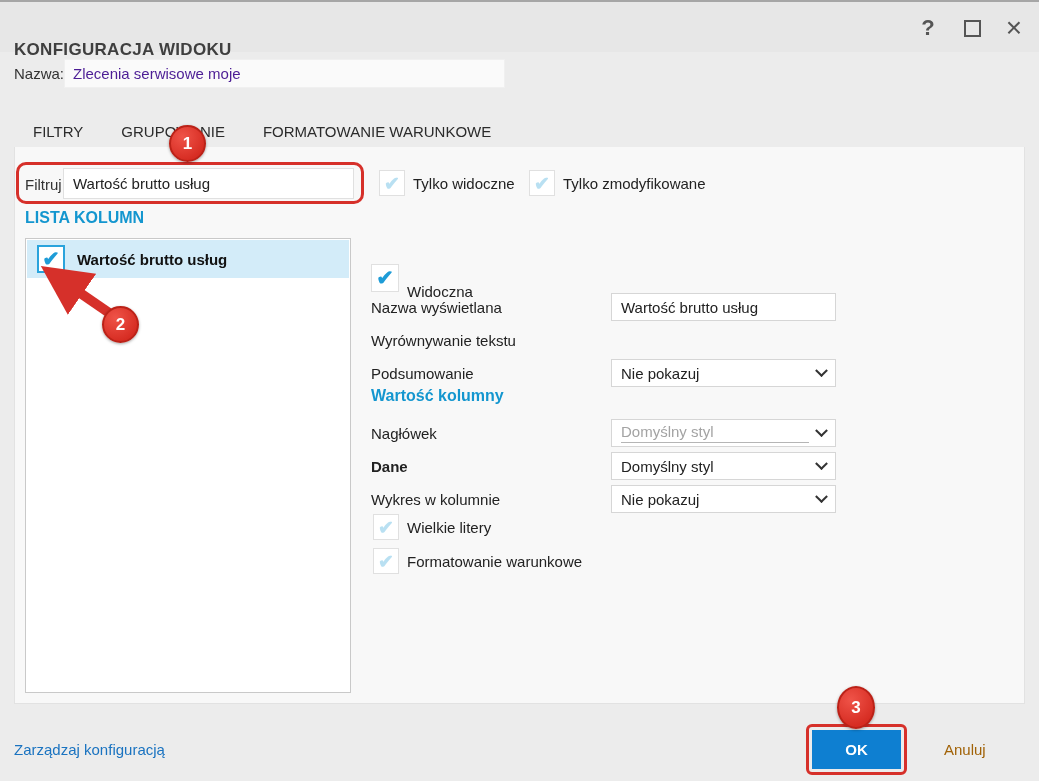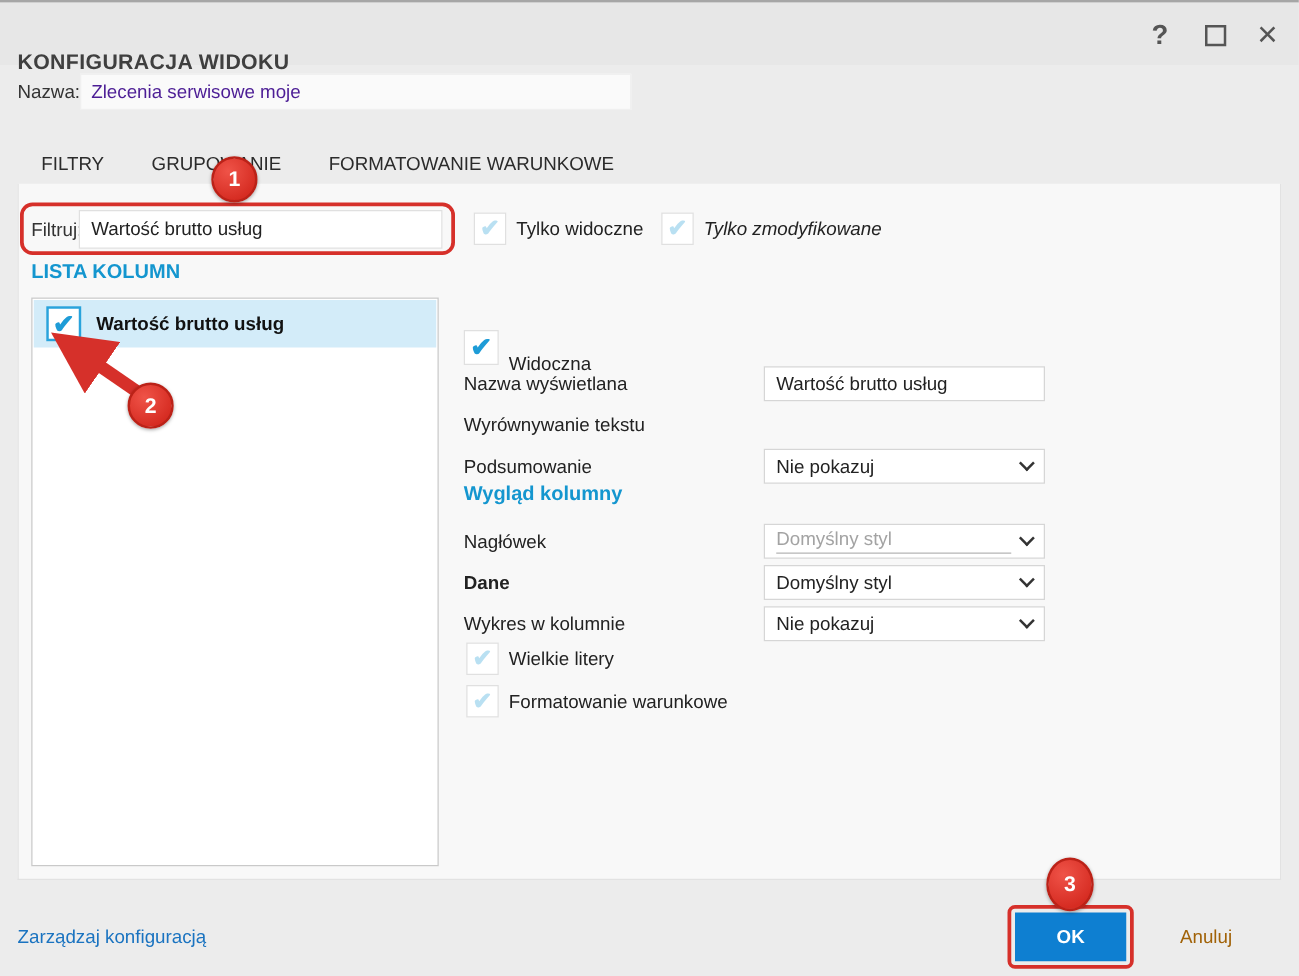--- a/index.html
+++ b/index.html
@@ -36,21 +36,21 @@
 
   .cb { background:#fff; border:1px solid #e0e0e0; display:flex; align-items:center; justify-content:center; cursor:pointer; }
   .cb .mark { font-weight:700; }
   .mark-blue { color:#1e9cd7; font-size:21px; }
   .mark-pale { color:#b9e0f2; font-size:19px; }
   .cb-label { font-size:15px; color:#222; }
 
   .cb-visible1 { position:absolute; left:364px; top:23px; width:26px; height:26px; }
   .cb-visible1-label { position:absolute; left:398px; top:28px; }
   .cb-modified { position:absolute; left:514px; top:23px; width:26px; height:26px; }
-  .cb-modified-label { position:absolute; left:548px; top:28px;font-style:italic; }
+  .cb-modified-label { position:absolute; left:548px; top:28px; }
 
   .section-h { font-size:16px; font-weight:700; color:#1496cf; }
   .list-header { position:absolute; left:10px; top:62px; }
   .settings-header { position:absolute; left:356px; top:62px; }
 
   
   .list-box { position:absolute; left:10px; top:91px; width:326px; height:455px; background:#fff; border:1px solid #c9c9c9; }
   .list-item { position:absolute; left:1px; top:1px; width:322px; height:38px; background:#d3ecf9; display:flex; align-items:center; cursor:pointer; }
   .list-item .cb { width:28px; height:28px; margin-left:10px; border:2px solid #29a3dc; }
   .list-item .item-label { margin-left:12px; font-size:15px; font-weight:700; color:#111; }
@@ -150,21 +150,21 @@
       </div>
 
     <div class="s-label" style="top:185px;">Wyrównywanie tekstu</div>
 
     <div class="s-label" style="top:218px;">Podsumowanie</div>
     <div class="s-field select" style="top:212px;">
       <span>Nie pokazuj</span>
       <span class="chev val-right"></span>
     </div>
 
-    <div class="section-h appearance-h">Wygląd kolumny</div>
+    <div class="section-h appearance-h">Wartość kolumny</div>
 
     <div class="s-label" style="top:278px;">Nagłówek</div>
     <div class="s-field select" style="top:272px;">
       <span class="val-flex disabled-val">Domyślny styl</span>
       <span class="chev"></span>
     </div>
 
     <div class="s-label" style="top:311px;font-weight:bold;">Dane</div>
     <div class="s-field select" style="top:305px;">
       <span>Domyślny styl</span>

